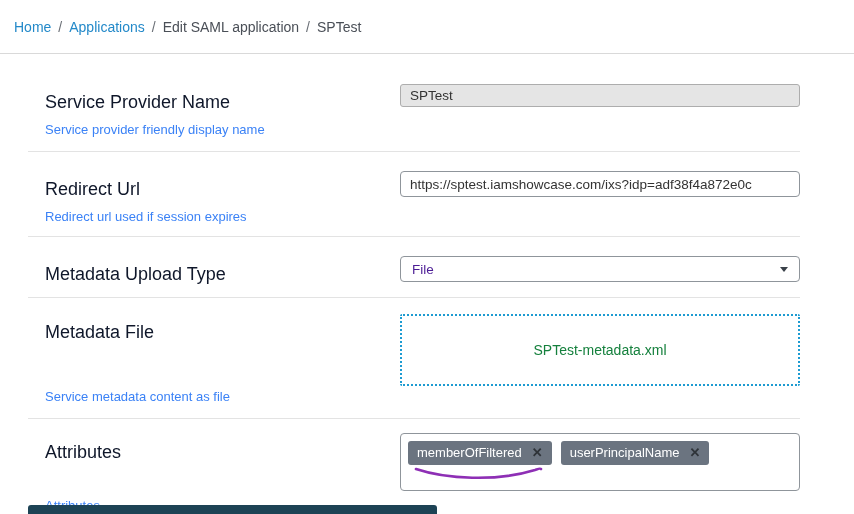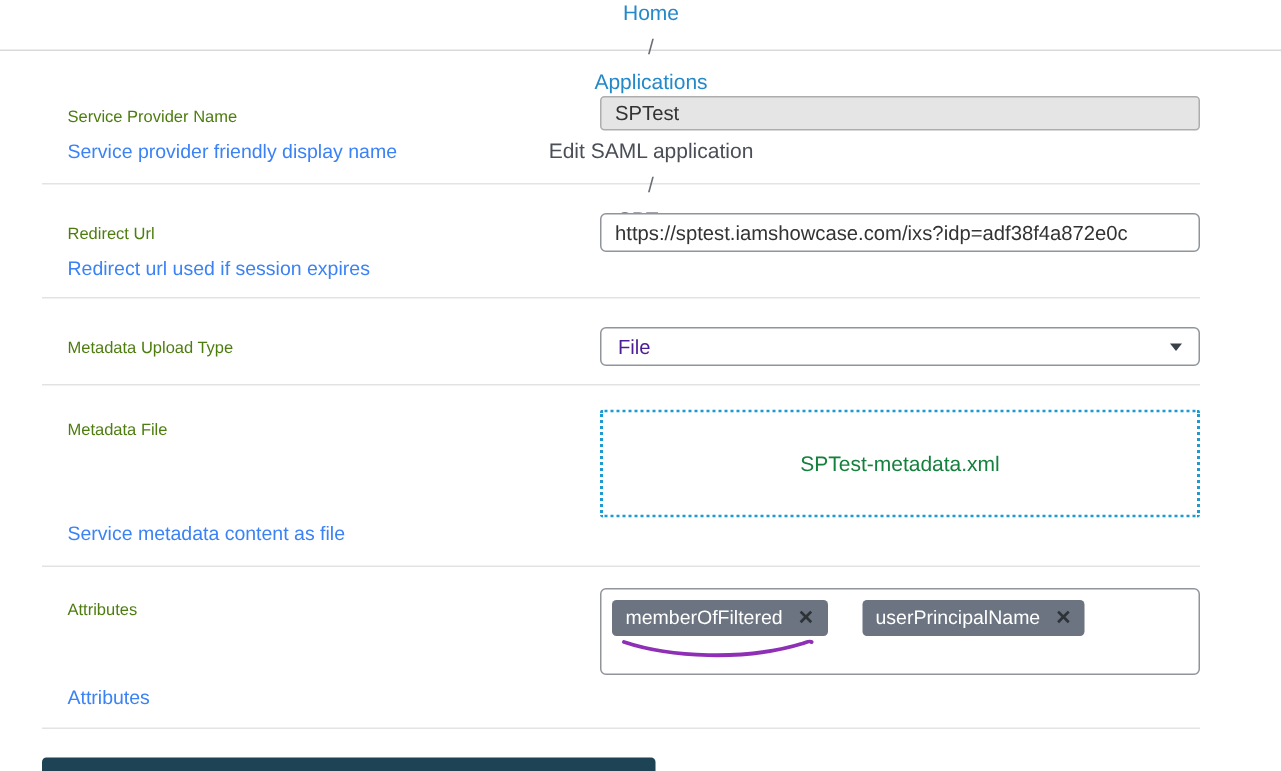--- a/index.html
+++ b/index.html
@@ -6,45 +6,44 @@
   html,body { width:854px; height:514px; overflow:hidden; }
   body {
     font-family:"Liberation Sans", sans-serif;
     background:#ffffff;
     color:#3b4251;
     position:relative;
   }
 
   
   .breadcrumb {
-    height:34px;
+    height:54px;
     display:flex;
     align-items:center;
     gap:7px;
     padding-left:14px;
     font-size:14px;
     border-bottom:1px solid #d9d9d9;
     color:#4a4f57;
-    flex-direction:column;
   }
   .breadcrumb a { color:#2389c9; text-decoration:none; cursor:pointer; }
   .crumb-sep { color:#6a6f76; }
 
   
   .form { margin:0 54px 0 28px; }
   .row {
     display:flex;
     justify-content:space-between;
     align-items:stretch;
     border-bottom:1px solid #e3e3e3;
     padding-left:17px;
   }
   .left { flex:1 1 auto; display:flex; flex-direction:column; padding-right:20px; }
   .control { flex:0 0 400px; width:400px; }
-  .label { font-size:11px; color:#4d7c0f; margin-top:8px; }
+  .label { font-size:18px; color:#0f172a; margin-top:8px; }
   .help  { font-size:13px; color:#3b82f6; margin-top:9px; }
 
   .row-spn  { padding-top:30px; padding-bottom:14px; }
   .row-url  { padding-top:19px; padding-bottom:12px; }
   .row-type { padding-top:19px; padding-bottom:12px; }
   .row-file { padding-top:16px; padding-bottom:14px; }
   .row-attr { padding-top:14px; padding-bottom:13px; }
   .row-file .left { min-height:90px; }
   .row-attr .left { min-height:80px; }
   .row-file .help, .row-attr .help { margin-top:auto; }
@@ -84,21 +83,21 @@
     display:flex; align-items:center; justify-content:center;
     font-size:14px; color:#15803d;
     cursor:pointer;
   }
 
   .tagbox {
     width:100%; height:58px;
     border:1px solid #8f959b; border-radius:4px;
     background:#fff;
     padding:7px;
-    display:flex; gap:23px; align-items:flex-start;
+    display:flex; gap:9px; align-items:flex-start;
     position:relative;
   }
   .tag {
     background:#6b7480; color:#fff;
     font-size:13px;
     padding:4px 9px 5px 9px;
     border-radius:3px;
     display:flex; align-items:center; gap:10px;
     white-space:nowrap;
   }

